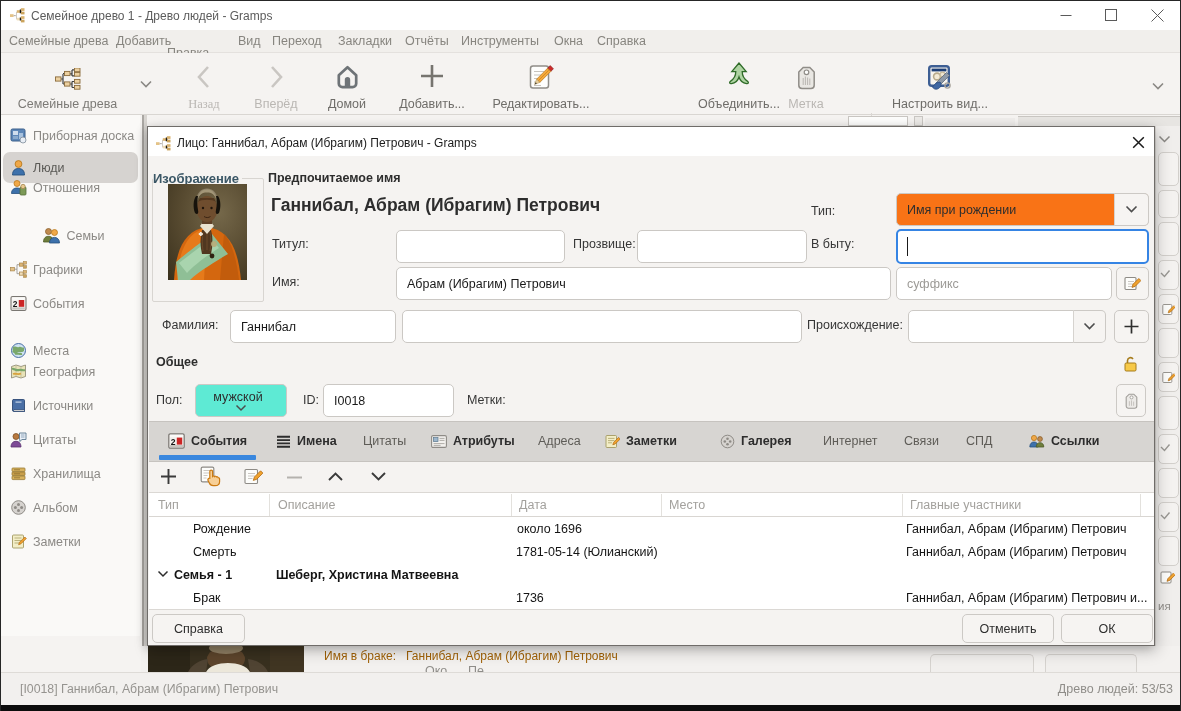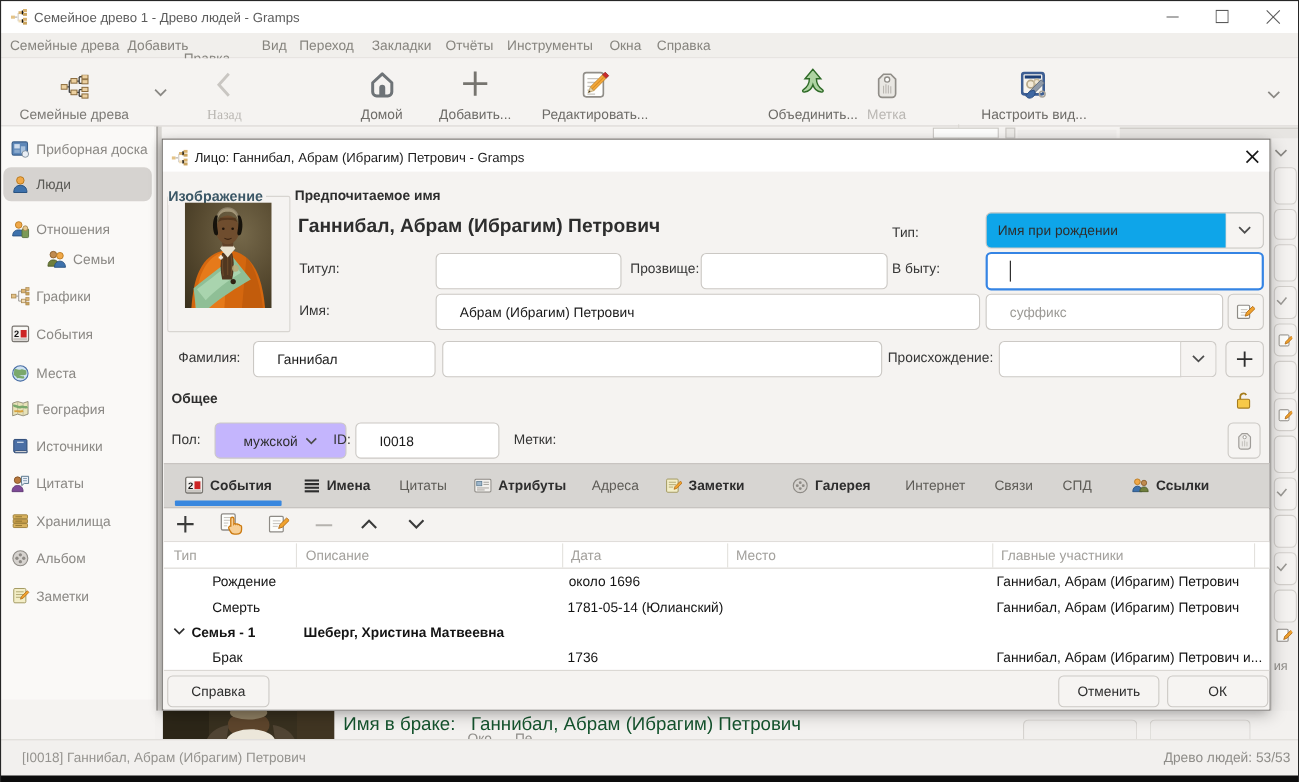--- a/index.html
+++ b/index.html
@@ -35,21 +35,21 @@
 
 
 #statusbar { left:1px; top:672px; width:1179px; height:33px; background:#f2f0ee; border-top:1px solid #dedbd7; }
 #blackbar { left:0; top:705px; width:1181px; height:6px; background:#0c0c0c; }
 
 
 #dialog { left:147px; top:126px; width:1008px; height:520px; background:#f5f3f1; border:1px solid #6f6c69; box-shadow:2px 5px 14px rgba(0,0,0,0.22), -3px 2px 8px rgba(0,0,0,0.14); z-index:20; overflow:hidden; }
 #dtitle { left:0; top:0; width:1006px; height:29px; background:#ffffff; }
 .lbl { position:absolute; font-size:12.5px; color:#363636; }
 .blbl { position:absolute; font-size:12.5px; font-weight:bold; color:#2d2d2d; }
-.inp { position:absolute; background:#fff; border:1px solid #cbc8c4; border-radius:5px; height:33px; font-size:12.5px; color:#1a1a1a; display:flex; align-items:center; padding-left:21px; }
+.inp { position:absolute; background:#fff; border:1px solid #cbc8c4; border-radius:5px; height:33px; font-size:12.5px; color:#1a1a1a; display:flex; align-items:center; padding-left:10px; }
 .btn { position:absolute; background:#f6f4f2; border:1px solid #ccc9c5; border-radius:5px; display:flex; align-items:center; justify-content:center; font-size:12.5px; color:#2e2e2e; }
 
 
 #tabbar { left:1px; top:294px; width:1006px; height:41px; background:#d7d5d2; border-top:1px solid #c6c3bf; border-bottom:1px solid #c6c3bf; }
 .tab { position:absolute; top:294px; height:40px; display:flex; align-items:center; gap:6px; font-size:12.5px; color:#5e5c57; }
 .tab.bb { color:#2d2d2d; font-weight:bold; }
 
 
 .throw { position:absolute; font-size:12.5px; color:#141414; white-space:nowrap; }
 .hdr { color:#a3a19d; }
@@ -126,20 +126,28 @@
         </svg>
       </div>
     <div class="tbitem dis" style="left:168px; top:4px; width:70px;font-family:Liberation Serif, serif;">
       <div class="tbicon">
           <svg width="22" height="26" viewBox="0 0 22 26">
             <path d="M15 3 L6 13 L15 23" stroke="#c9c6c2" stroke-width="2.6" fill="none"></path>
           </svg>
         </div>
       <div style="margin-top:7px;">Назад</div>
     </div>
+    <div class="tbitem dis" style="left:240px; top:4px; width:70px;">
+      <div class="tbicon">
+          <svg width="22" height="26" viewBox="0 0 22 26">
+            <path d="M7 3 L16 13 L7 23" stroke="#c9c6c2" stroke-width="2.6" fill="none"></path>
+          </svg>
+        </div>
+      <div style="margin-top:7px;">Вперёд</div>
+    </div>
     <div class="tbitem" style="left:311px; top:4px; width:70px; color:#6e6c68;">
       <div class="tbicon">
           <svg width="23" height="25" viewBox="0 0 23 25">
         <path d="M2.8 10.2 L11.5 2.2 L20.2 10.2 V18.6 A3.6 3.6 0 0 1 16.6 22.2 H6.4 A3.6 3.6 0 0 1 2.8 18.6 Z" fill="none" stroke="#6e7377" stroke-width="2.7" stroke-linejoin="round"></path>
         <path d="M8.8 22 V14.8 A2.7 2.7 0 0 1 14.2 14.8 V22 Z" fill="#6e7377"></path>
       </svg>
         </div>
       <div style="margin-top:7px;">Домой</div>
     </div>
     <div class="tbitem" style="left:387px; top:4px; width:88px; color:#6e6c68;">
@@ -213,21 +221,21 @@
       <rect x="3" y="9" width="5" height="3" fill="#89a9cc"></rect>
       <circle cx="13" cy="13" r="3" fill="#e8eef5" stroke="#7d8b99" stroke-width="0.8"></circle>
     </svg>
         </span>Приборная доска</div>
     <div class="sbitem sel" style="top:37px;"><span class="ic">
           <svg width="17" height="17" viewBox="0 0 17 17">
       <circle cx="8.5" cy="5" r="3.4" fill="#f0a848" stroke="#b97a1e" stroke-width="0.9"></circle>
       <path d="M2.5 16 C2.5 11.5 5 9.5 8.5 9.5 C12 9.5 14.5 11.5 14.5 16 Z" fill="#3d71ab" stroke="#27517f" stroke-width="0.9"></path>
     </svg>
         </span>Люди</div>
-    <div class="sbitem" style="top:78px;"><span class="ic">
+    <div class="sbitem" style="top:57px;"><span class="ic">
           <svg width="17" height="17" viewBox="0 0 17 17">
       <circle cx="7" cy="4.5" r="3" fill="#f0a848" stroke="#b97a1e" stroke-width="0.8"></circle>
       <path d="M1.5 14.5 C1.5 10.5 4 9 7 9 C10 9 12.5 10.5 12.5 14.5 Z" fill="#3d71ab" stroke="#27517f" stroke-width="0.8"></path>
       <rect x="10" y="8" width="6" height="8" rx="1" fill="#7c9a57" stroke="#55703a" stroke-width="0.8"></rect>
       <circle cx="13" cy="7.5" r="2.2" fill="#e7c98f" stroke="#a3854f" stroke-width="0.8"></circle>
     </svg>
         </span>Отношения</div>
     <div class="sbitem" style="top:105px;justify-content:center;"><span class="ic">
           <svg width="17" height="17" viewBox="0 0 17 17">
       <circle cx="5.5" cy="4.5" r="3" fill="#c08b4f" stroke="#8a5f2c" stroke-width="0.8"></circle>
@@ -251,21 +259,21 @@
         </span>Графики</div>
     <div class="sbitem" style="top:173px;"><span class="ic">
           <svg width="17" height="17" viewBox="0 0 17 17">
       <rect x="1" y="1.5" width="15" height="14" rx="1.5" fill="#f2f0ed" stroke="#7a7772" stroke-width="1.1"></rect>
       <rect x="2.2" y="2.6" width="12.6" height="2.2" fill="#fbfaf8"></rect>
       <rect x="2.2" y="12.4" width="12.6" height="2.2" fill="#c9c6c1"></rect>
       <rect x="8.8" y="5" width="5.4" height="6.8" fill="#cc2525"></rect>
       <text x="2.8" y="11.8" font-size="8.4" font-weight="bold" fill="#151515" font-family="Liberation Sans">2</text>
     </svg>
         </span>События</div>
-    <div class="sbitem" style="top:209px;align-items:center;"><span class="ic">
+    <div class="sbitem" style="top:220px;align-items:center;"><span class="ic">
           <svg width="17" height="17" viewBox="0 0 17 17">
       <circle cx="8.5" cy="8.5" r="7" fill="#cfe3f2" stroke="#4a6fa5" stroke-width="1"></circle>
       <path d="M3 5 C5 3.5 7 6 9 5 C11 4 12 6 14 5.5 L14 9 C12 11 9 9.5 7 11 C5 12.5 4 11 2.5 10 Z" fill="#7aa86b"></path>
       <path d="M5 12 C7 11 10 12.5 12 12" stroke="#7aa86b" stroke-width="2" fill="none"></path>
     </svg>
         </span>Места</div>
     <div class="sbitem" style="top:275px;"><span class="ic">
           <svg width="17" height="17" viewBox="0 0 17 17">
       <path d="M3 2.5 H13.5 A1 1 0 0 1 14.5 3.5 V14.5 H4 A1.5 1.5 0 0 1 2.5 13 V3.5 Z" fill="#4a6fa5" stroke="#2d4a75" stroke-width="0.9"></path>
       <path d="M4 12.7 H14.5 V14.5 H4 A1.2 1.2 0 0 1 4 12.7 Z" fill="#e9e6e1" stroke="#2d4a75" stroke-width="0.8"></path>
@@ -375,21 +383,21 @@
     <svg class="abs" style="left:148px; top:646px;" width="156" height="26" viewBox="0 0 156 26">
       <rect width="156" height="26" fill="#38301f"></rect>
       <rect x="0" y="0" width="42" height="26" fill="#2c2618"></rect>
       <ellipse cx="78" cy="13" rx="19" ry="12" fill="#5d452c"></ellipse>
       <ellipse cx="78" cy="2" rx="17" ry="6" fill="#8f7f63"></ellipse>
       <path d="M58 26 C64 14 96 14 102 26 Z" fill="#ece7da"></path>
       <path d="M40 26 C44 18 52 14 60 13 L58 26 Z" fill="#504433"></path>
       <path d="M120 26 C116 18 108 14 100 13 L102 26 Z" fill="#504433"></path>
       <rect x="122" y="0" width="34" height="26" fill="#403522"></rect>
     </svg>
-    <div class="abs" style="left:312px; top:649px; font-size:17px; color:#14532d;">Имя в браке:&nbsp;&nbsp;&nbsp;Ганнибал, Абрам (Ибрагим) Петрович</div>
+    <div class="abs" style="left:324px; top:649px; font-size:12px; color:#a16207;">Имя в браке:&nbsp;&nbsp;&nbsp;Ганнибал, Абрам (Ибрагим) Петрович</div>
     <div class="abs" style="left:425px; top:664px; width:200px; height:8px; overflow:hidden; font-size:12.5px; color:#8f8d89;">Око..&nbsp;&nbsp;&nbsp;&nbsp;Пе</div>
     <div class="abs" style="left:930px; top:654px; width:104px; height:18px; background:#f1efed; border:1px solid #d6d3cf; border-radius:5px 5px 0 0; border-bottom:none;"></div>
     <div class="abs" style="left:1045px; top:654px; width:92px; height:18px; background:#f1efed; border:1px solid #d6d3cf; border-radius:5px 5px 0 0; border-bottom:none;"></div>
   </div>
 
   <div id="statusbar" class="abs"></div>
   <div class="abs" style="left:20px; top:682px; font-size:12.3px; color:#95938f; z-index:5;">[I0018] Ганнибал, Абрам (Ибрагим) Петрович</div>
   <div class="abs" style="right:8px; top:682px; font-size:12.5px; color:#8f8d89; z-index:5;">Древо людей: 53/53</div>
   <div id="blackbar" class="abs"></div>
 
@@ -466,21 +474,21 @@
 
     <div class="lbl" style="left:124px; top:110px;">Титул:</div>
     <div class="inp" style="left:248px; top:103px; width:169px;"></div>
     <div class="lbl" style="left:425px; top:110px;">Прозвище:</div>
     <div class="inp" style="left:489px; top:103px; width:170px;"></div>
     <div class="lbl" style="left:663px; top:110px;">В быту:</div>
     <div class="inp" style="left:748px; top:102px; width:253px; height:35px; border:2px solid #3584e4;">
         <span style="width:1px; height:19px; background:#1a1a1a; margin-left:-1px;"></span>
       </div>
     <div class="lbl" style="left:663px; top:77px;">Тип:</div>
-    <div class="btn" style="left:748px; top:66px; width:253px; height:33px; background:#0ea5e9; justify-content:flex-start; padding-left:10px;">Имя при рождении</div>
+    <div class="btn" style="left:748px; top:66px; width:253px; height:33px; background:#f97316; justify-content:flex-start; padding-left:10px;">Имя при рождении</div>
     <div class="btn" style="left:966px; top:66px; width:35px; height:33px; border-left:1px solid #d6d3cf; background:#f6f4f2; border-radius:0 5px 5px 0;">
         <svg width="13" height="9" viewBox="0 0 13 9">
           <path d="M1.5 1.5 l5 5 l5 -5" stroke="#4d4d4d" stroke-width="1.6" fill="none"></path>
         </svg>
       </div>
 
     <div class="lbl" style="left:124px; top:148px;">Имя:</div>
     <div class="inp" style="left:248px; top:140px; width:495px;">Абрам (Ибрагим) Петрович</div>
     <div class="inp" style="left:748px; top:140px; width:216px; color:#9c9a96;">суффикс</div>
     <div class="btn" style="left:968px; top:140px; width:33px; height:33px;">
@@ -502,21 +510,21 @@
         </svg>
       </div>
     <div class="btn" style="left:966px; top:183px; width:35px; height:33px;">
         <svg width="17" height="17" viewBox="0 0 17 17">
           <path d="M8.5 1.5 V15.5 M1.5 8.5 H15.5" stroke="#2e2e2e" stroke-width="1.7"></path>
         </svg>
       </div>
 
     <div class="blbl" style="left:8px; top:228px;">Общее</div>
     <div class="lbl" style="left:8px; top:266px;">Пол:</div>
-    <div class="btn" style="left:47px; top:257px; width:120px; height:33px; background:#c4b5fd;">
+    <div class="btn" style="left:47px; top:257px; width:92px; height:33px; background:#5eead4;flex-direction:column;">
       <span style="margin-right:6px;">мужской</span>
       <svg width="12" height="8" viewBox="0 0 12 8">
           <path d="M1.5 1.5 l4.5 4.5 l4.5 -4.5" stroke="#4d4d4d" stroke-width="1.5" fill="none"></path>
         </svg>
     </div>
     <div class="lbl" style="left:155px; top:266px;">ID:</div>
     <div class="inp" style="left:175px; top:257px; width:131px;">I0018</div>
     <div class="lbl" style="left:319px; top:266px;">Метки:</div>
     <div class="abs" style="left:974px; top:228px;">
         <svg width="17" height="17" viewBox="0 0 17 17">

